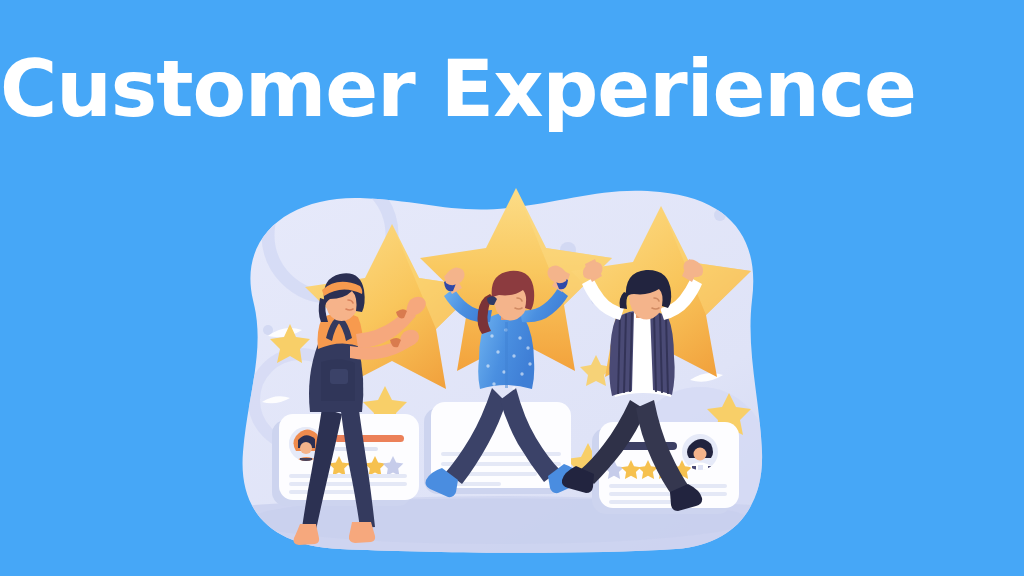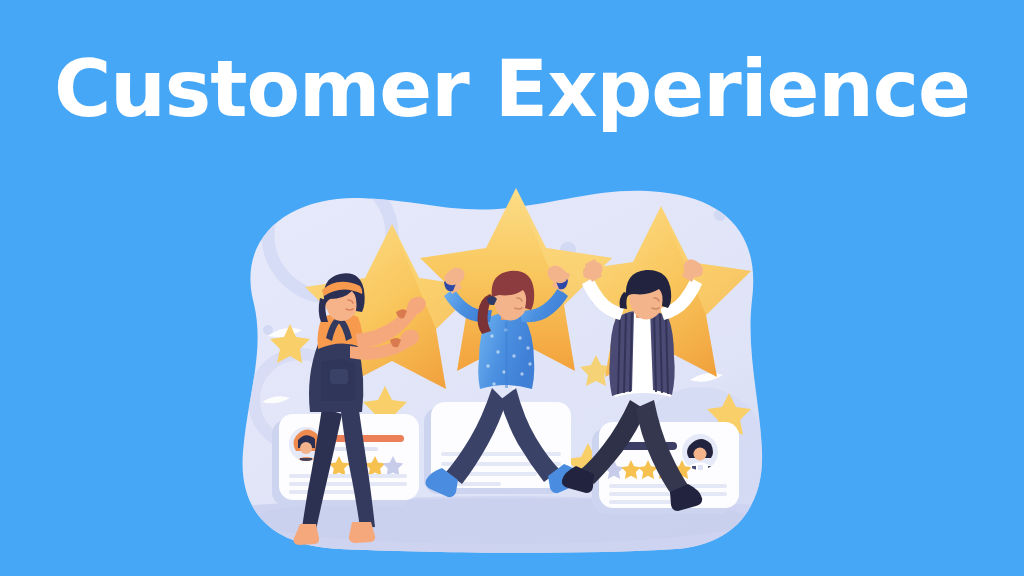--- a/index.html
+++ b/index.html
@@ -7,21 +7,21 @@
   body{
     width:1024px;height:576px;overflow:hidden;
     font-family:"Liberation Sans", sans-serif;
     background:#46a7f7;
   }
   #stage{position:relative;width:1024px;height:576px;background:#46a7f7;overflow:hidden;}
 
   
   #title{
     position:absolute;left:0;top:46px;width:1024px;
-    text-align:center;
+    text-align:left;
     color:#ffffff;
     font-family:"DejaVu Sans","Liberation Sans",sans-serif;
     font-weight:bold;
     font-size:78px;
     line-height:86px;
     letter-spacing:-1px;
     white-space:nowrap;
     -webkit-font-smoothing:antialiased;
   }
 

